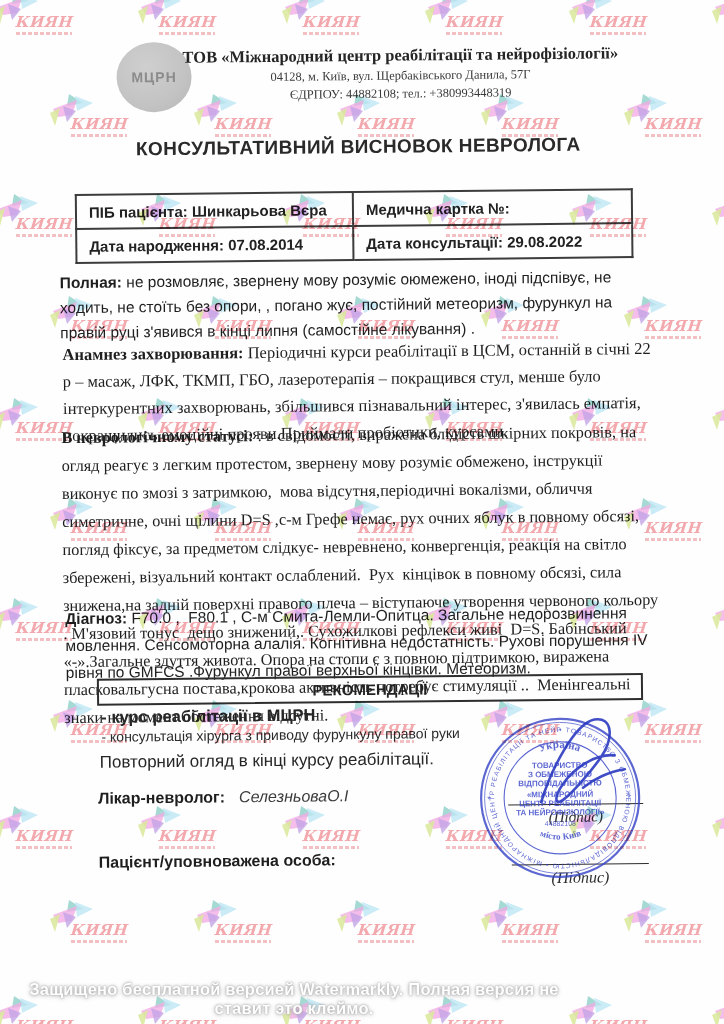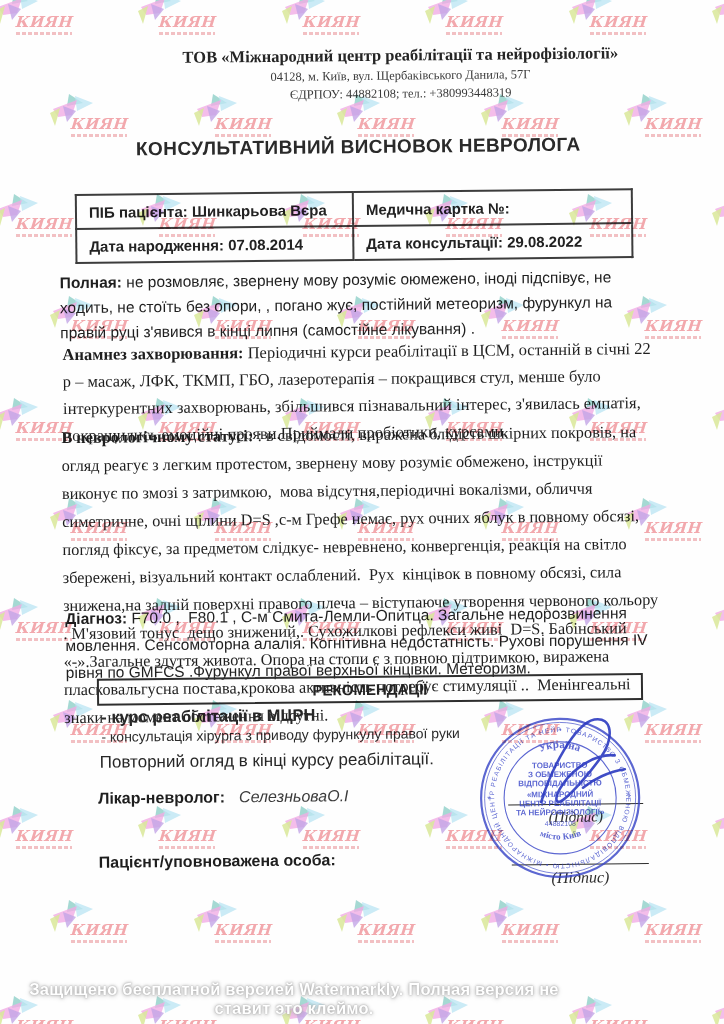--- a/index.html
+++ b/index.html
@@ -95,20 +95,23 @@
     text-shadow:0 0 3px #a9a9a9, 0 1px 5px #bdbdbd, 0 0 1px #9f9f9f;
   }
 </style>
 </head>
 <body>
 
 <div id="page">
 
   <div id="doc">
 
+    <div id="org-logo" class="abs">
+      <span>МЦРН</span>
+    </div>
     <div id="org-head" class="abs">
       <div id="org-name">ТОВ «Міжнародний центр реабілітації та нейрофізіології»</div>
       <div id="org-addr">04128, м. Київ, вул. Щербаківського Данила, 57Г</div>
       <div id="org-reg">ЄДРПОУ: 44882108; тел.: +380993448319</div>
     </div>
 
     <div id="title" class="abs">КОНСУЛЬТАТИВНИЙ ВИСНОВОК НЕВРОЛОГА</div>
 
     <table id="ptable" class="abs">
       <tbody>

